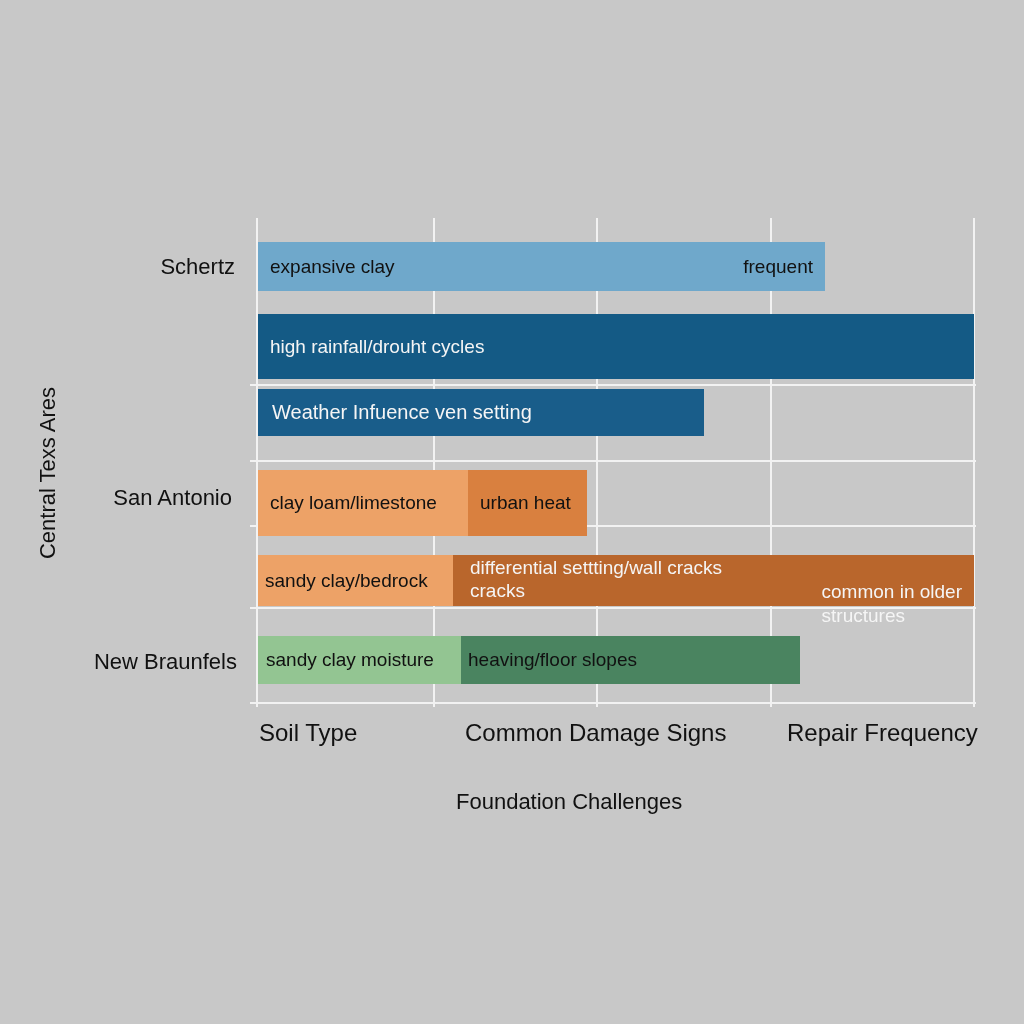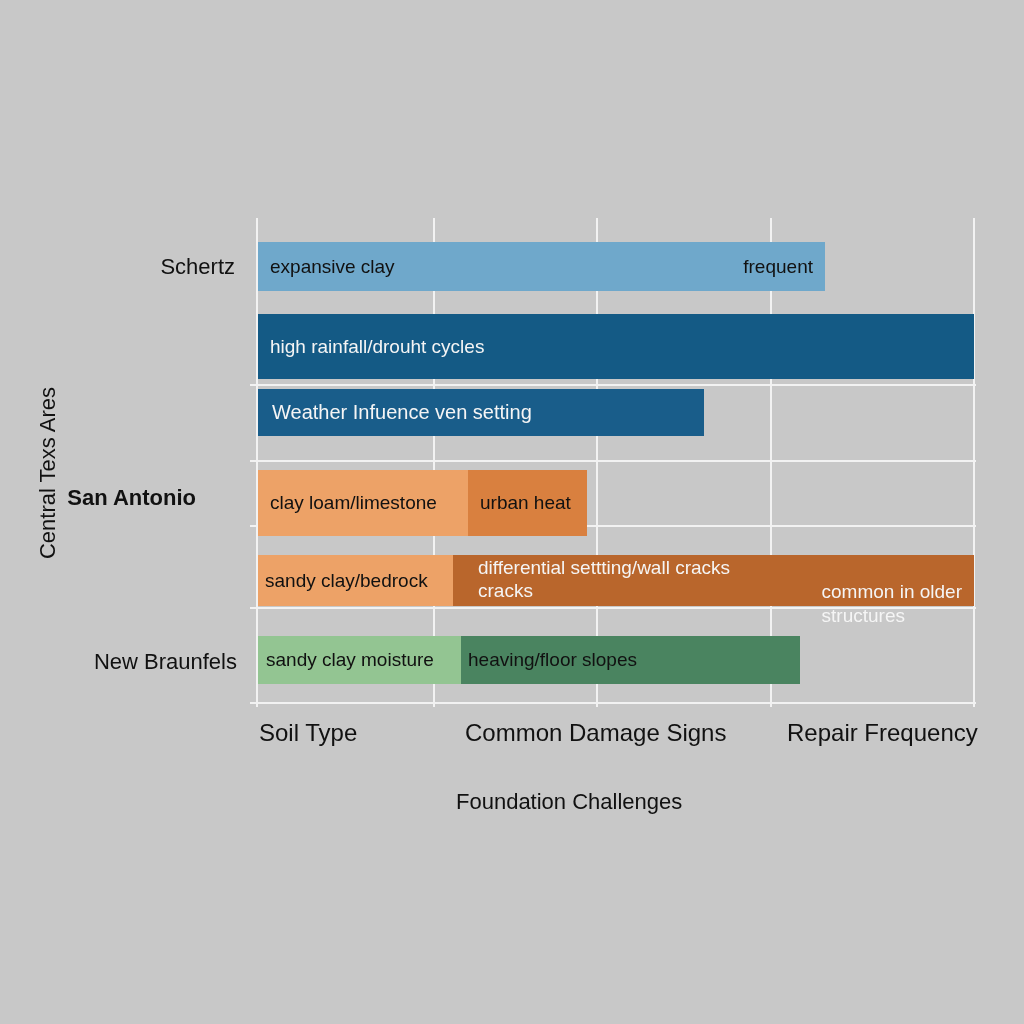--- a/index.html
+++ b/index.html
@@ -50,37 +50,37 @@
   <div class="seg white" style="left:2px; font-size:20px;">Weather Infuence ven setting</div>
 </div>
 
 <div class="bar" style="left:258px; top:470px; width:329px; height:66px;">
   <div class="seg light" style="left:0; width:210px; background:#eda267;">clay loam/limestone</div>
   <div class="seg light" style="left:210px; width:119px; background:#d9803f;">urban heat</div>
 </div>
 
 <div class="bar" style="left:258px; top:555px; width:716px; height:51px;">
   <div class="seg light" style="left:0; width:195px; background:#eda267; padding-left:7px;">sandy clay/bedrock</div>
-  <div class="seg white" style="left:195px; width:521px; background:#b9662c; flex-direction:column; align-items:flex-start; justify-content:center; padding-left:25px; line-height:23px;">
+  <div class="seg white" style="left:195px; width:521px; background:#b9662c; flex-direction:column; align-items:flex-start; justify-content:center; padding-left:17px; line-height:23px;">
     <span style="margin-top:-4px;">differential settting/wall cracks</span>
     <span>cracks</span>
   </div>
   <div class="seg white" style="right:12px; padding-left:0; flex-direction:column; align-items:flex-start; justify-content:center; line-height:24px; top:6px; bottom:-2px;margin-top:39px;">
     <span>common in older</span>
     <span>structures</span>
   </div>
 </div>
 
 <div class="bar" style="left:258px; top:636px; width:542px; height:48px;">
   <div class="seg light" style="left:0; width:203px; background:#93c592; padding-left:8px;">sandy clay moisture</div>
   <div class="seg light" style="left:203px; width:339px; background:#4a8460; padding-left:7px;">heaving/floor slopes</div>
 </div>
 
 <div class="rlabel" style="right:789px; top:254px;">Schertz</div>
-<div class="rlabel" style="right:828px; top:485px;font-weight:bold;">San Antonio</div>
+<div class="rlabel" style="right:792px; top:485px;">San Antonio</div>
 <div class="rlabel" style="right:787px; top:649px;">New Braunfels</div>
 
 <div class="ytitle">Central Texs Ares</div>
 
 <div class="xlabel" style="left:259px;">Soil Type</div>
 <div class="xlabel" style="left:465px;">Common Damage Signs</div>
 <div class="xlabel" style="left:787px;">Repair Frequency</div>
 
 <div class="xtitle">Foundation Challenges</div>
 

